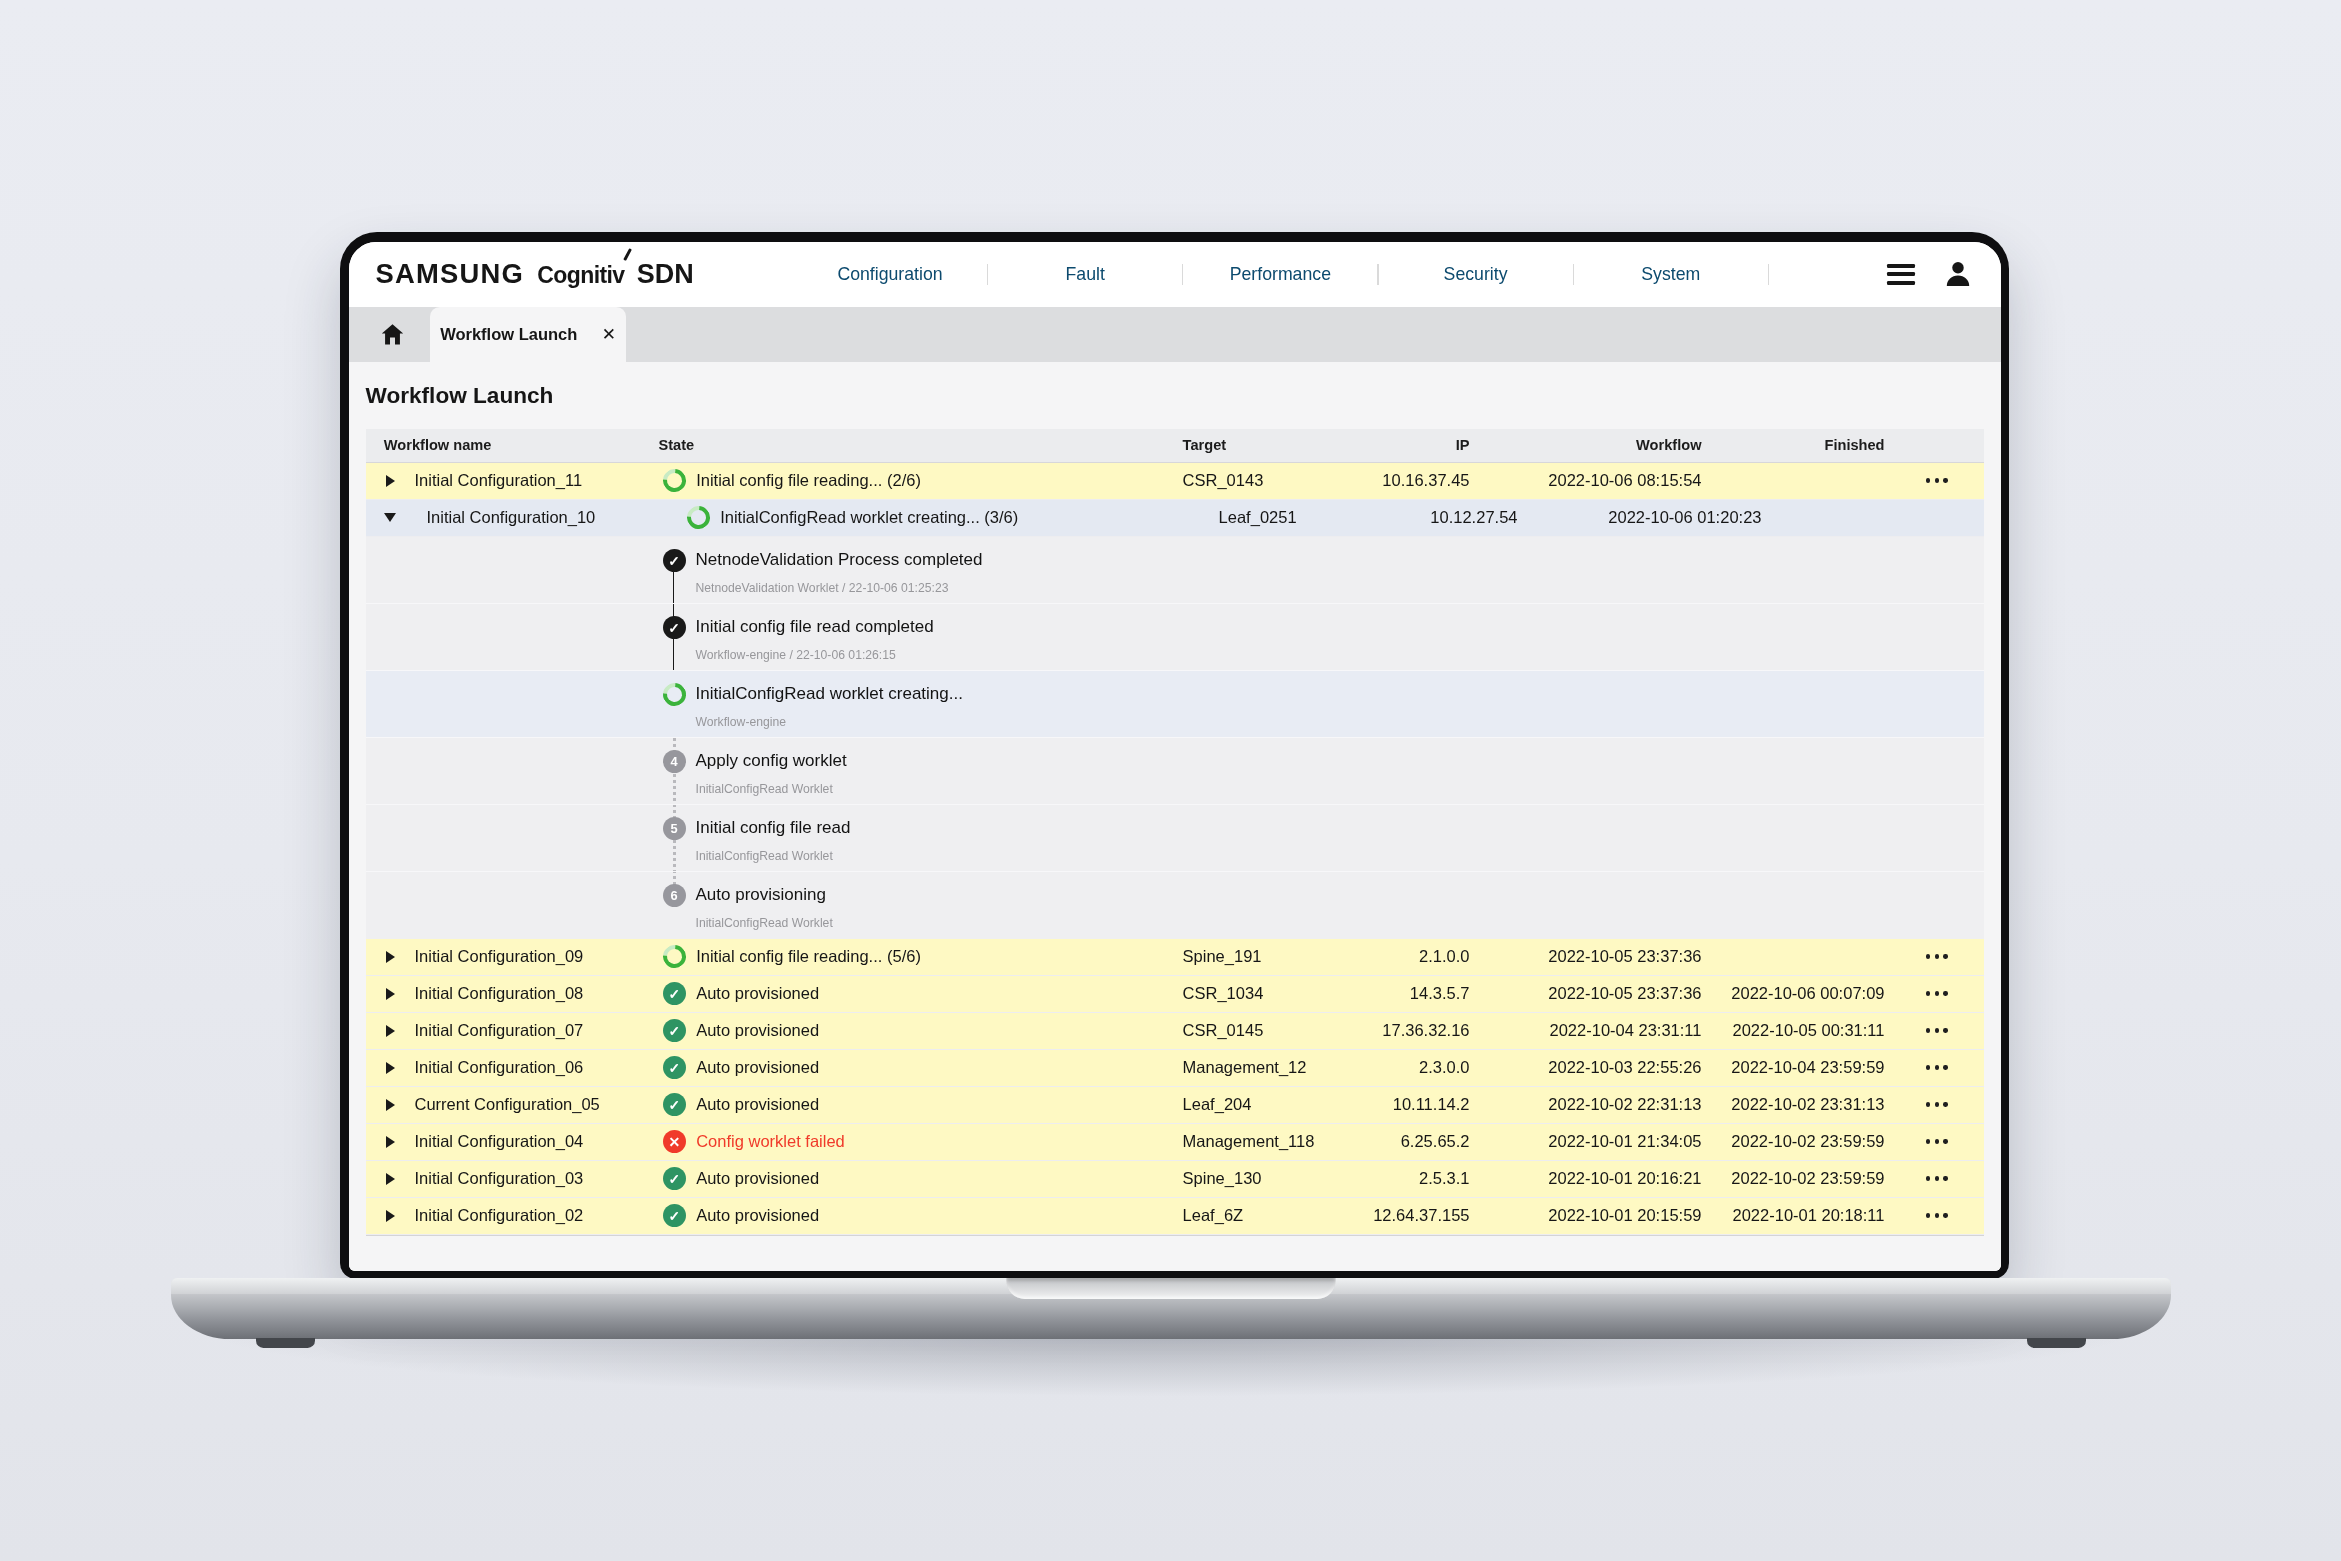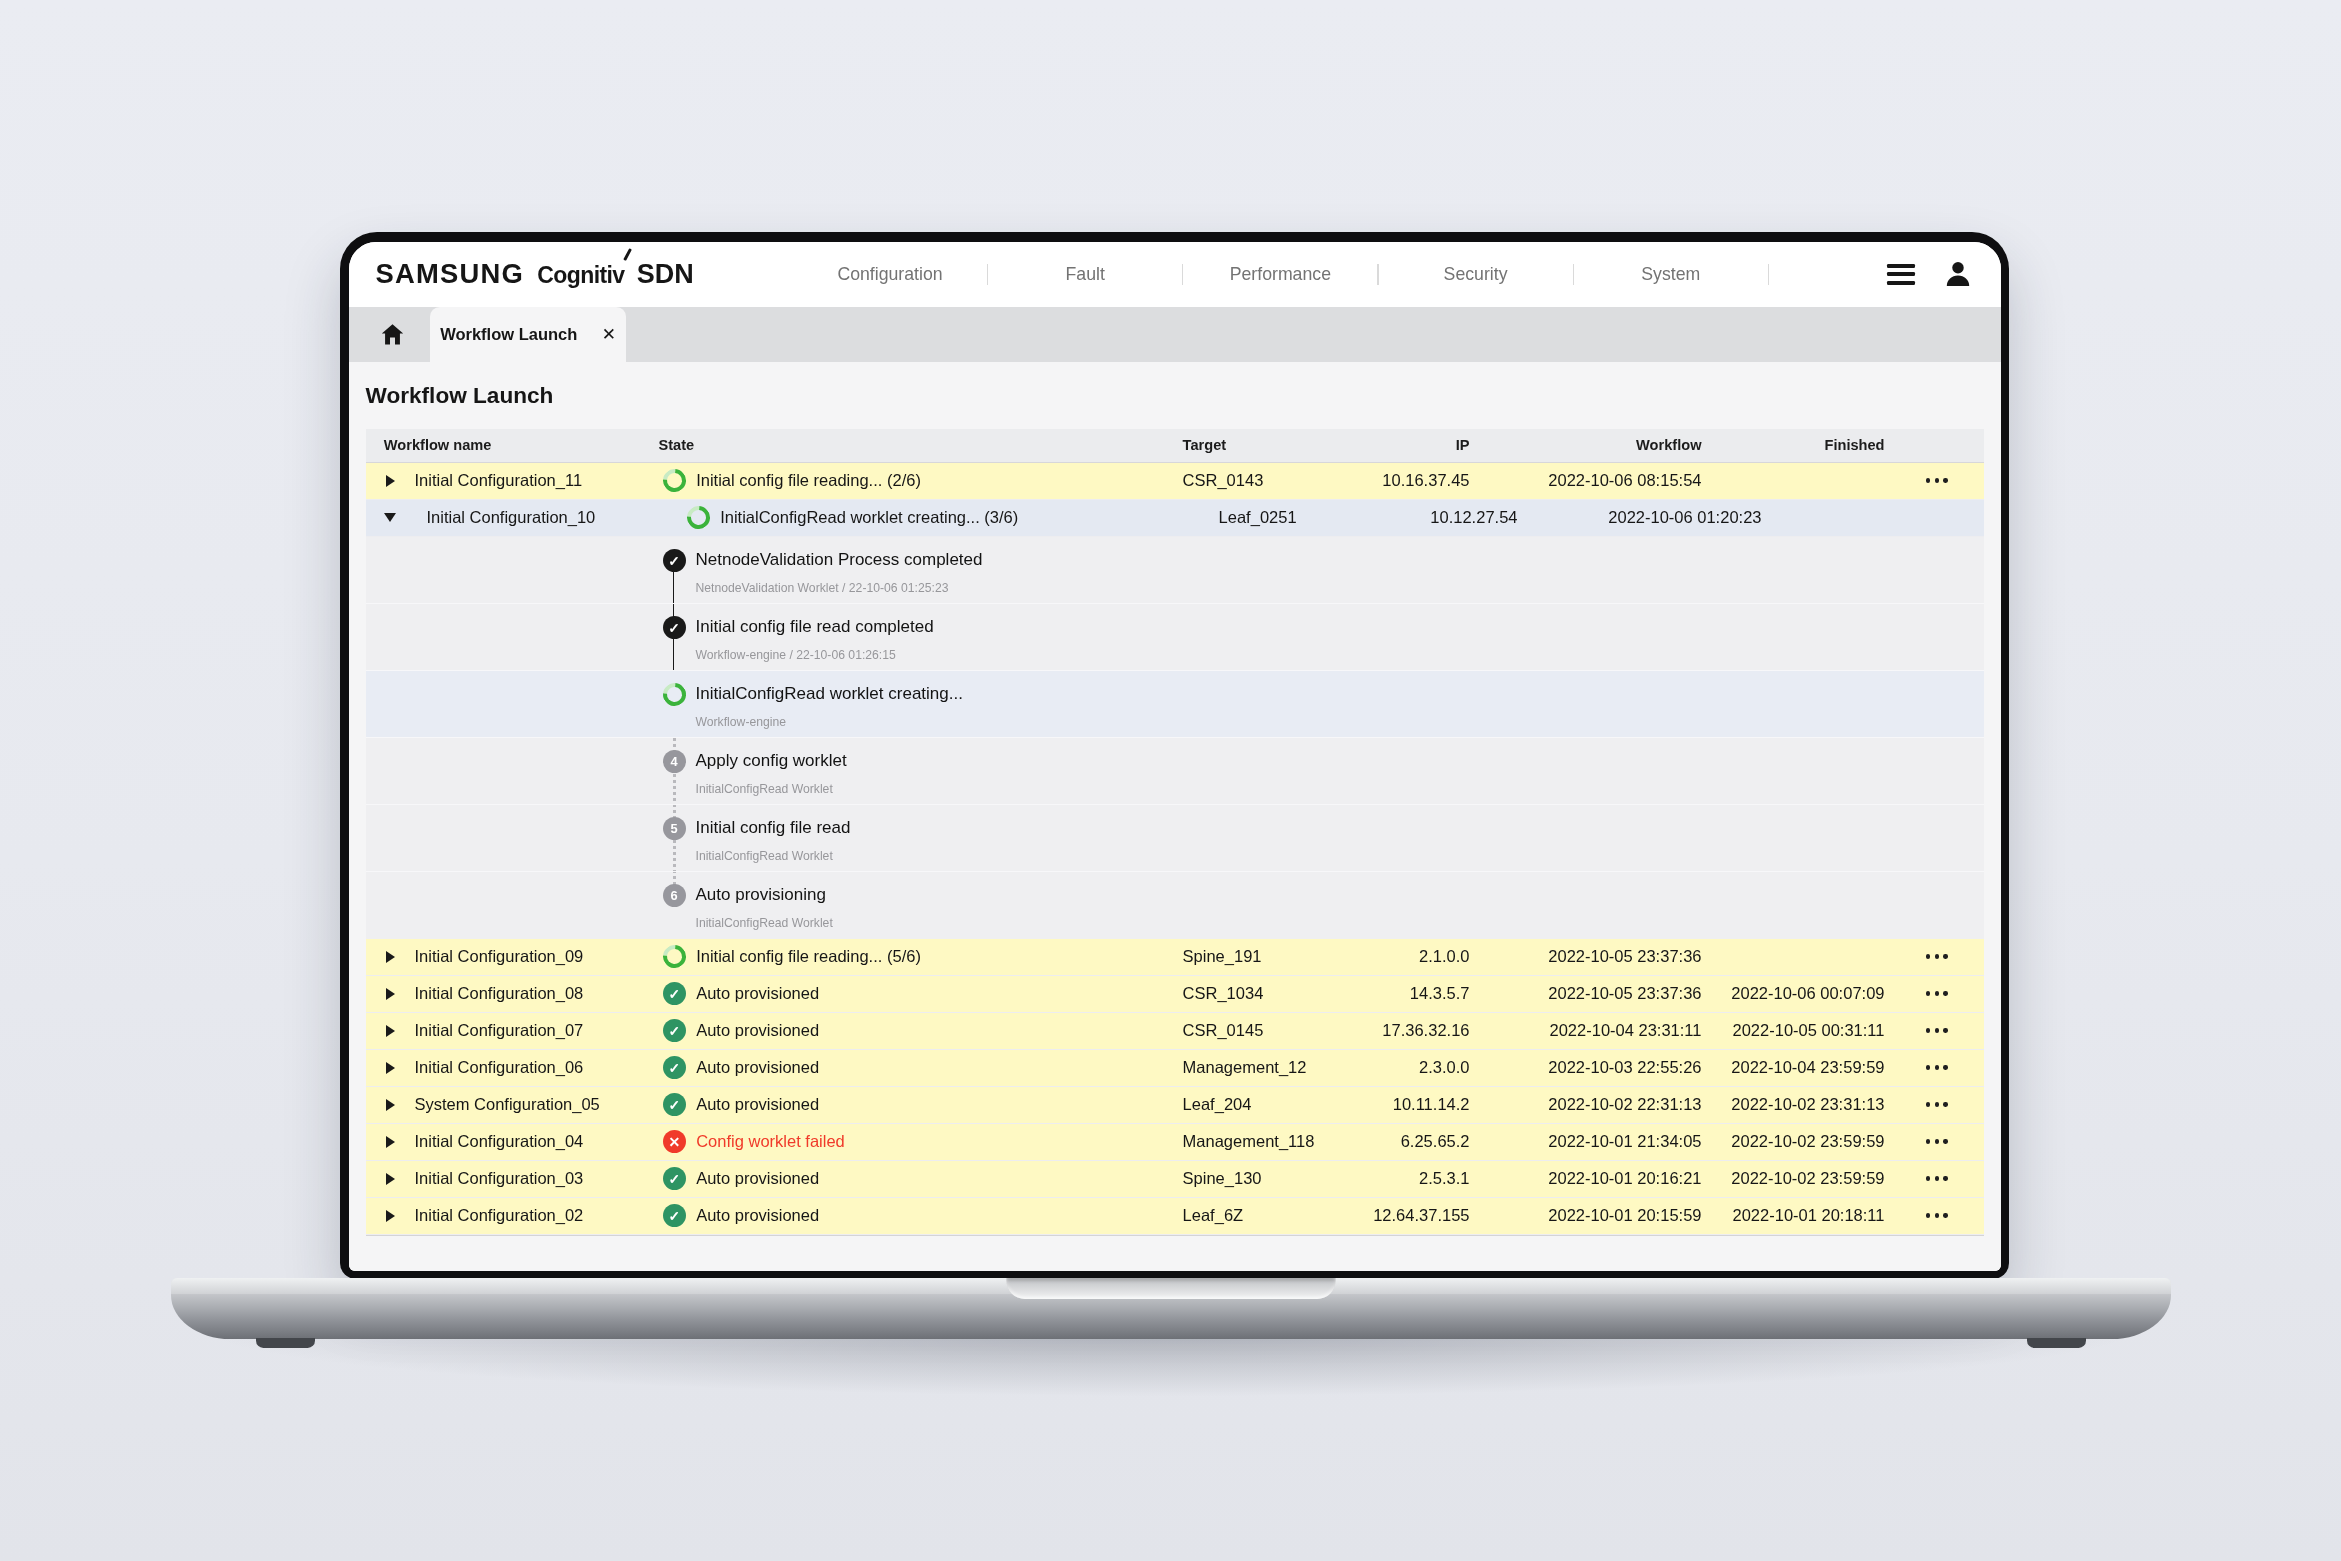--- a/index.html
+++ b/index.html
@@ -33,21 +33,21 @@
   
   .app-header{height:65px;flex:0 0 auto;display:flex;align-items:center;background:#fff;padding:0 27px;}
   .logo{display:flex;align-items:baseline;white-space:nowrap;}
   .logo .samsung{font-size:27.4px;font-weight:800;letter-spacing:1.2px;}
   .logo .cognitiv{font-size:23px;font-weight:700;margin-left:13.4px;letter-spacing:-0.6px;position:relative;}
   .logo .brand-tick{position:relative;display:inline-block;width:8.5px;height:18.3px;}
   .logo .brand-tick i{position:absolute;left:1.2px;top:-17px;width:3px;height:13.4px;background:#161616;
     transform:rotate(28deg);border-radius:1.2px;}
   .logo .sdn{font-size:27px;font-weight:800;margin-left:3.7px;}
   .main-nav{display:flex;align-items:center;margin-left:auto;margin-right:auto;height:100%;}
-  .nav-item{width:194px;text-align:center;font-size:17.7px;color:#737373;cursor:default;}
+  .nav-item{width:194px;text-align:center;font-size:17.7px;color:#0c4a6e;cursor:default;}
   .nav-divider{width:1.2px;height:21px;background:#dadada;}
   .header-icons{display:flex;align-items:center;gap:27px;margin-left:18.3px;}
   .hamburger{display:inline-flex;flex-direction:column;gap:4.9px;}
   .hamburger i{width:28px;height:3.7px;background:#161616;border-radius:1.2px;}
   .user-glyph svg{display:block;}
 
   
   .tab-bar{height:55px;flex:0 0 auto;background:#dcdddf;display:flex;align-items:stretch;padding-left:21px;}
   .home-btn{width:46px;display:flex;align-items:center;justify-content:center;}
   .tab{margin-left:14.6px;width:196px;background:#f5f5f6;border-radius:9.8px 9.8px 0 0;
@@ -375,21 +375,21 @@
                     <i></i>
                     <i></i>
                   </span>
                 </div>
   </div>
 
   <div class="trow">
     <div class="cell c-arrow">
                   <span class="tri right"></span>
                 </div>
-    <div class="cell c-name">System Configuration_05</div>
+    <div class="cell c-name">Current Configuration_05</div>
     <div class="cell c-state">
       <span class="state-icon circle success">✓</span>
       <span class="state-text">Auto provisioned</span>
     </div>
     <div class="cell c-target">Leaf_204</div>
     <div class="cell c-ip">10.11.14.2</div>
     <div class="cell c-exec">2022-10-02 22:31:13</div>
     <div class="cell c-fin">2022-10-02 23:31:13</div>
     <div class="cell c-menu">
                   <span class="dots">

